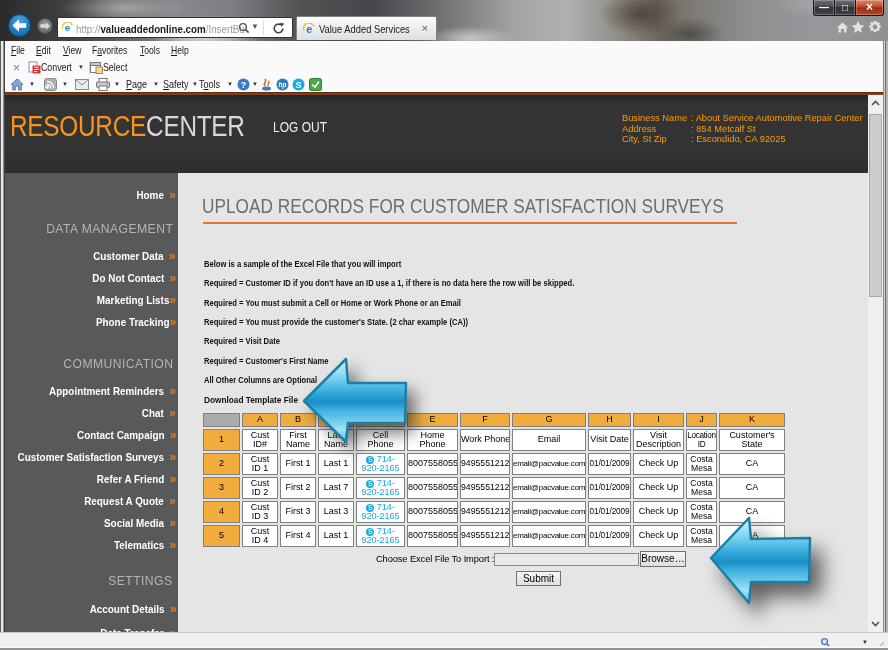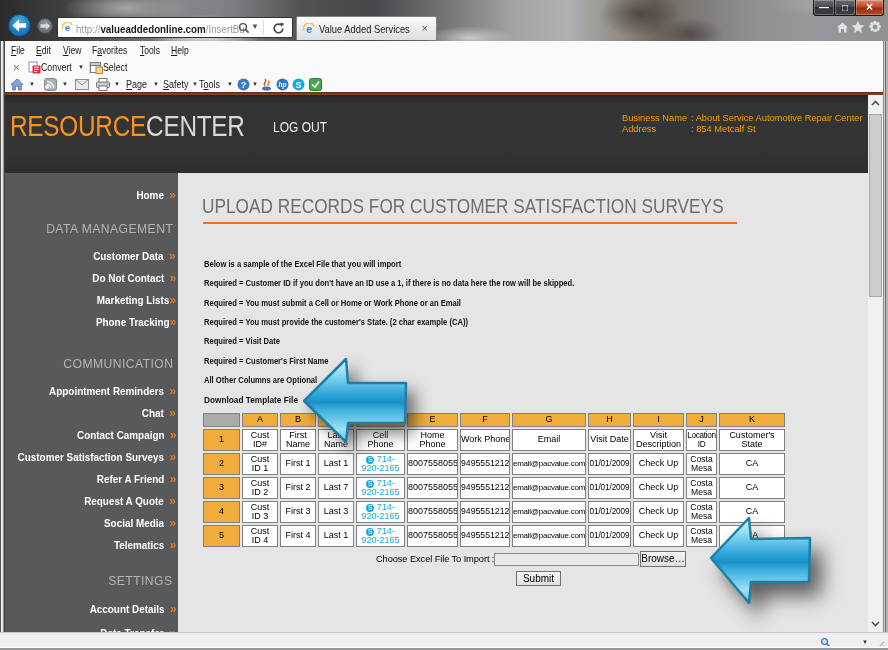--- a/index.html
+++ b/index.html
@@ -249,20 +249,24 @@
       <div class="logo"><span class="res">RESOURCE</span><span class="cen">CENTER</span></div>
       <div class="logout">LOG OUT</div>
       <div id="bizinfo">
         <div class="row">
             <span class="lab">Business Name</span>
             <span>: About Service Automotive Repair Center</span>
           </div>
         <div class="row">
             <span class="lab">Address</span>
             <span>: 854 Metcalf St</span>
+          </div>
+        <div class="row">
+            <span class="lab">City, St Zip</span>
+            <span>: Escondido, CA 92025</span>
           </div>
       </div>
     </div>
     <div class="abs" style="left:180px;top:127px;width:2px;height:410px;background:#e4e4e4;z-index:5;"></div>
     <div id="sidebar">
       <div class="item" style="top:14px;">Home <i>»</i></div>
       <div class="hdr" style="top:48px;">DATA MANAGEMENT</div>
       <div class="item" style="top:75px;">Customer Data <i>»</i></div>
       <div class="item" style="top:97px;">Do Not Contact <i>»</i></div>
       <div class="item" style="top:119px;">Marketing Lists<i style="margin-left:0;">»</i></div>

